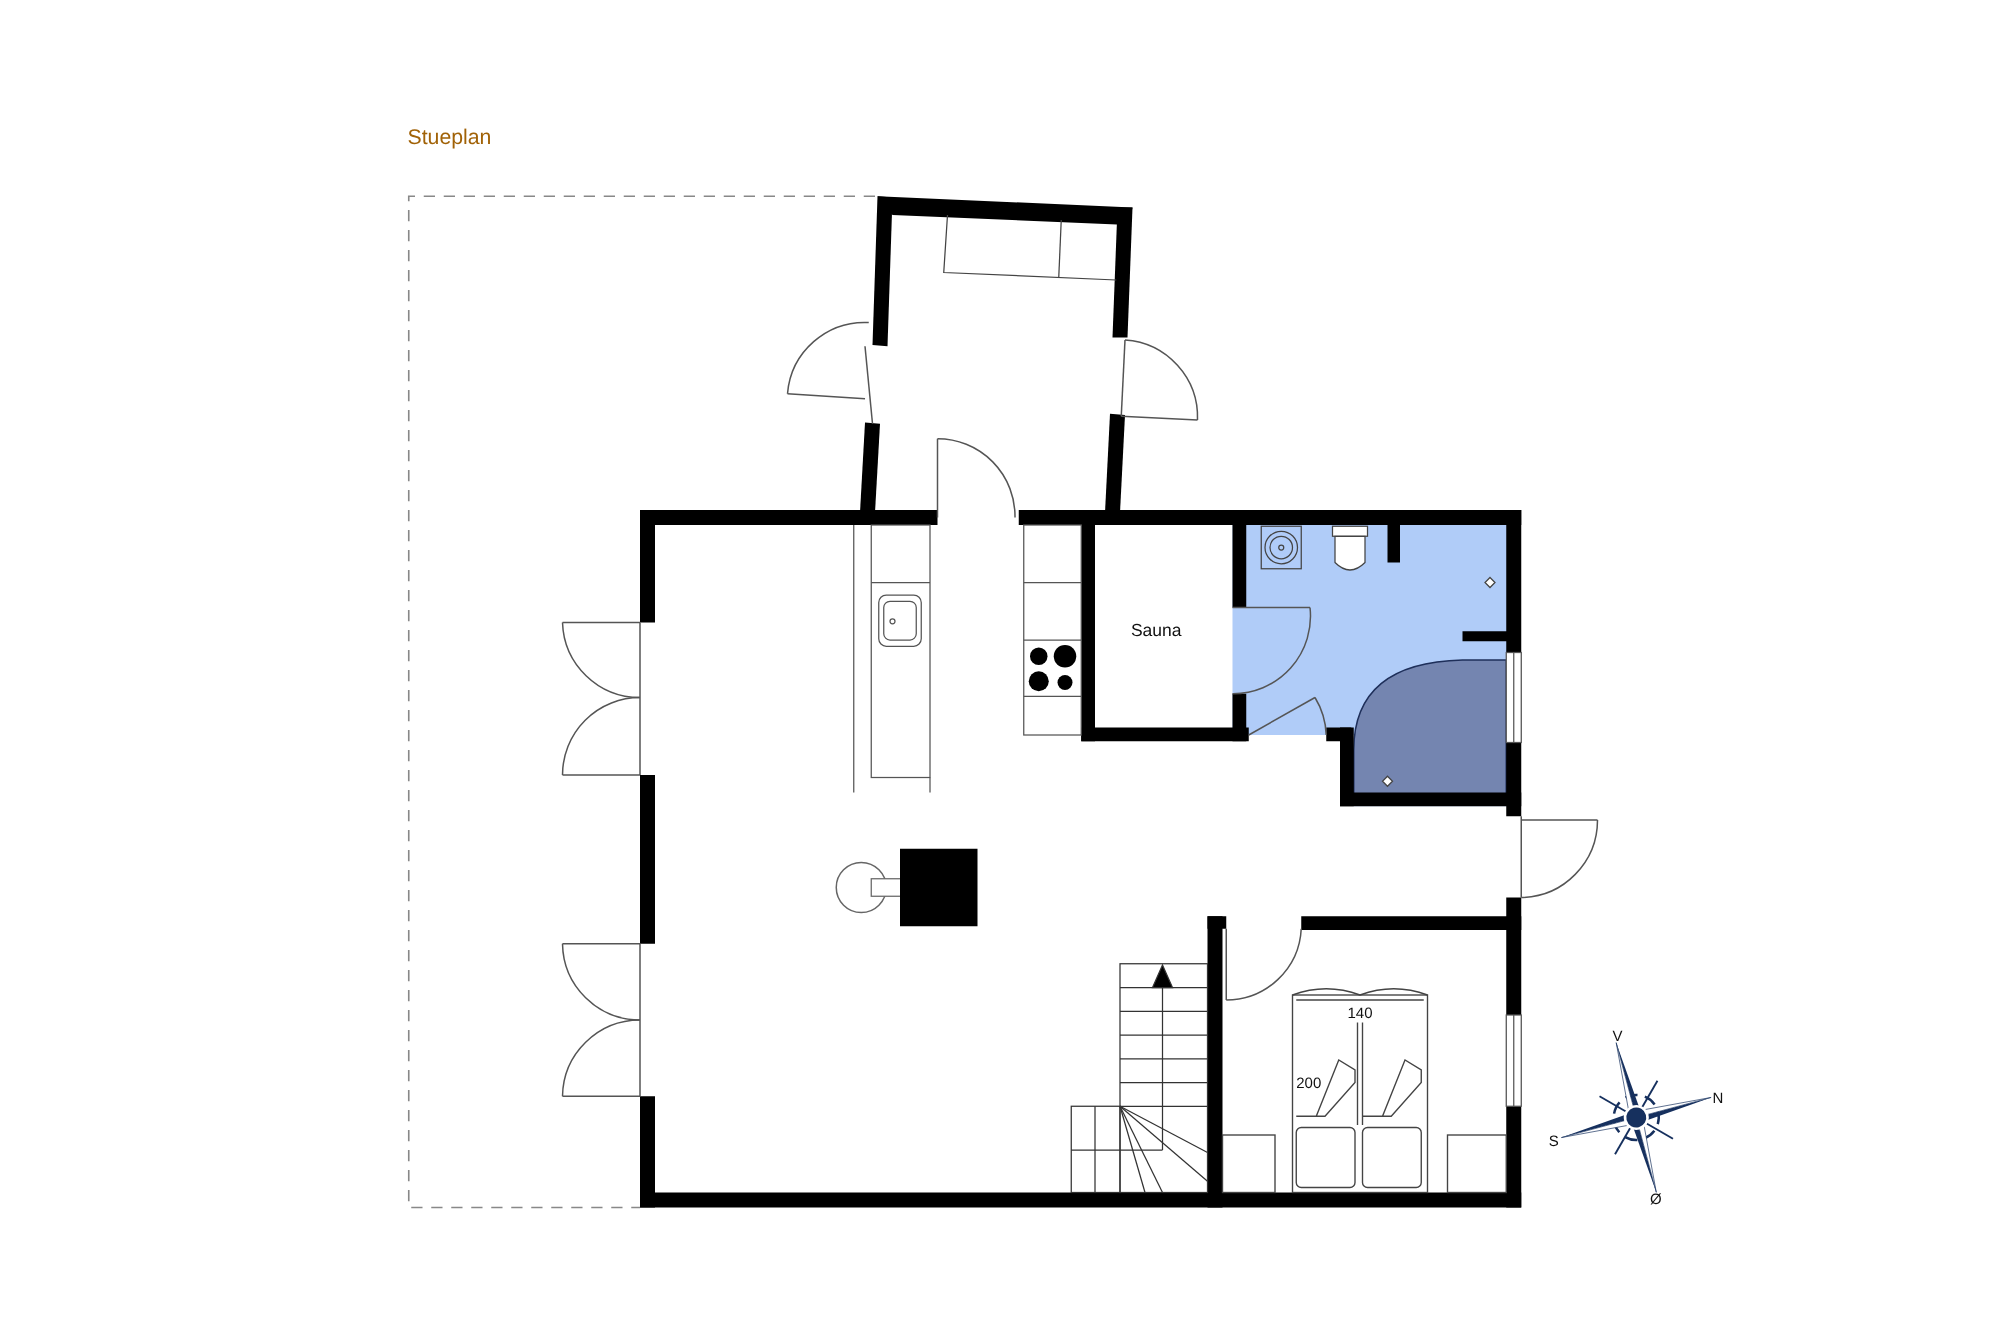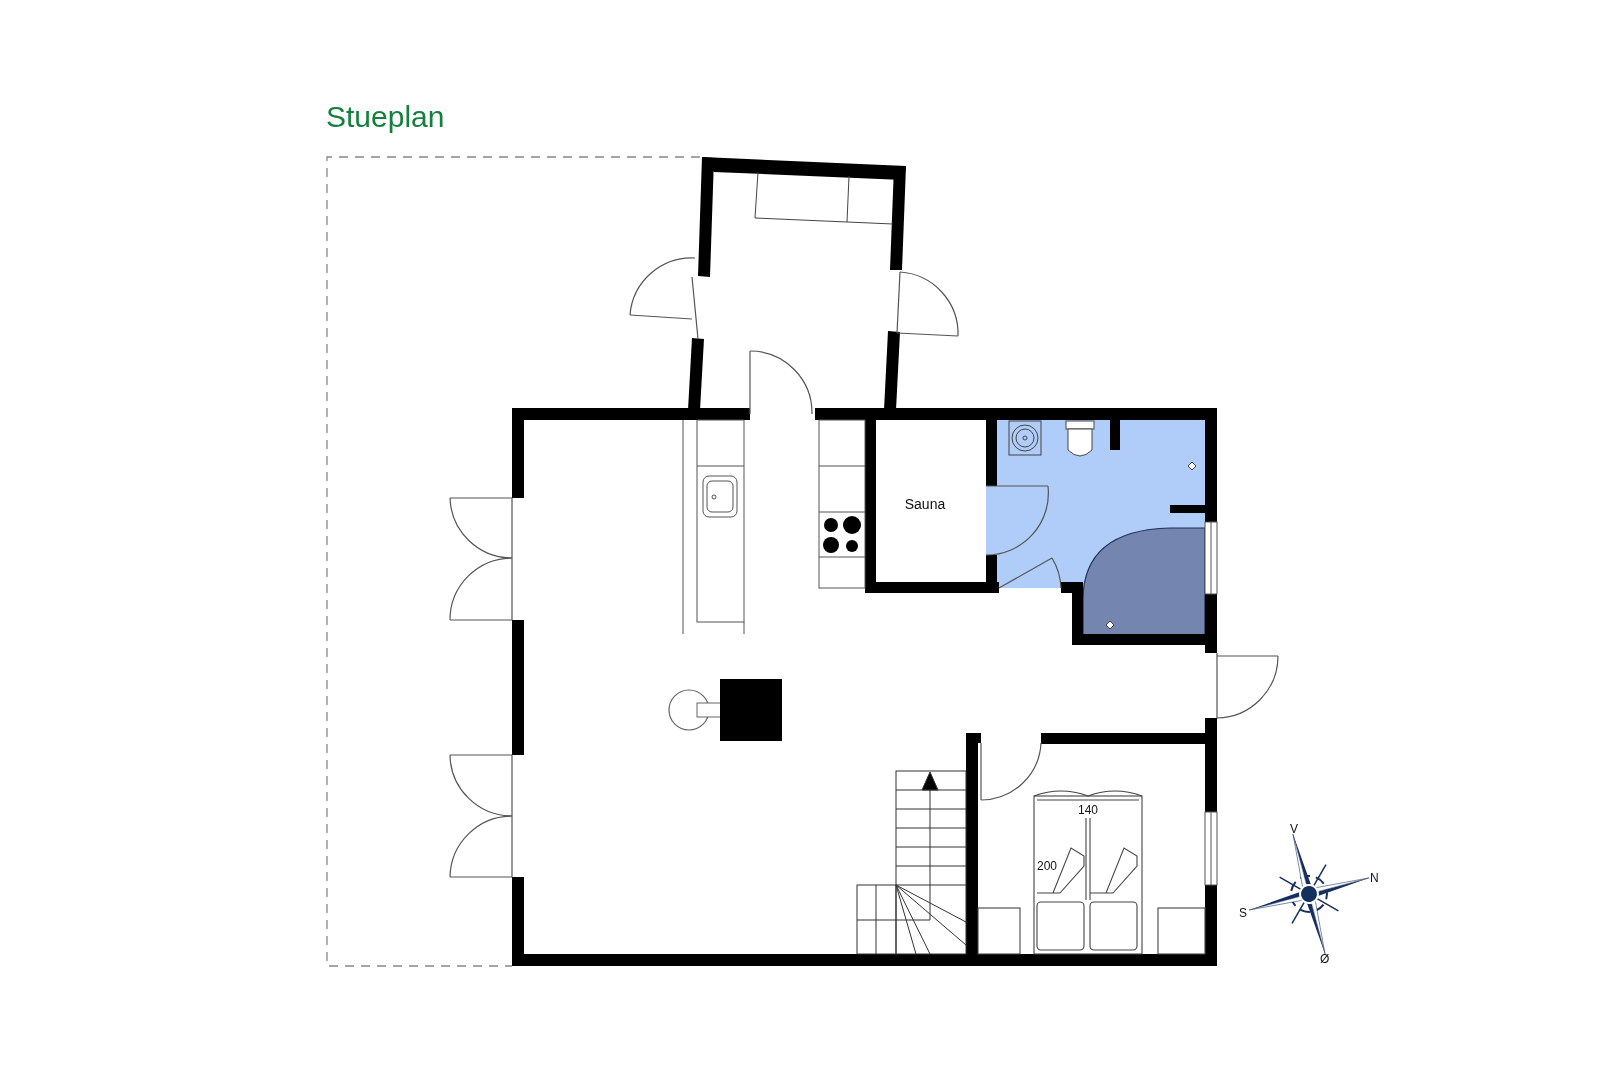--- a/index.html
+++ b/index.html
@@ -1,18 +1,18 @@
 <!DOCTYPE html>
 <html><head>
 <meta charset="utf-8">
 <style>
   html,body{margin:0;padding:0;background:#ffffff;}
   body{width:1600px;height:1066px;position:relative;overflow:hidden;font-family:"Liberation Sans",sans-serif;}
   #plan{position:absolute;left:0;top:0;}
-  .title{position:absolute;left:326px;top:100px;font-size:30px;color:#15803d;}
+  .title{position:absolute;left:326px;top:100px;font-size:17px;color:#a16207;}
   .lbl{font-family:"Liberation Sans",sans-serif;fill:#111;}
 </style>
 </head>
 <body>
 
 <div class="title">Stueplan</div>
 
 <svg id="plan" width="1600" height="1066" viewBox="0 0 1600 1066" xmlns="http://www.w3.org/2000/svg">
 
   <g fill="none" stroke="#888" stroke-width="1.3" stroke-dasharray="9,7">

